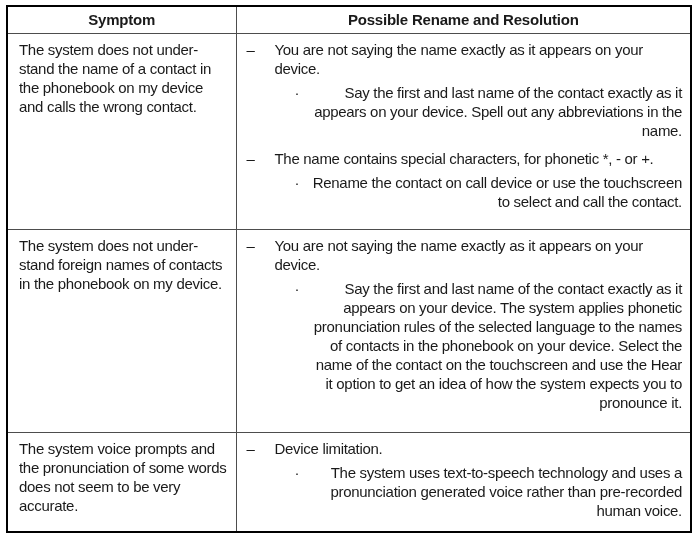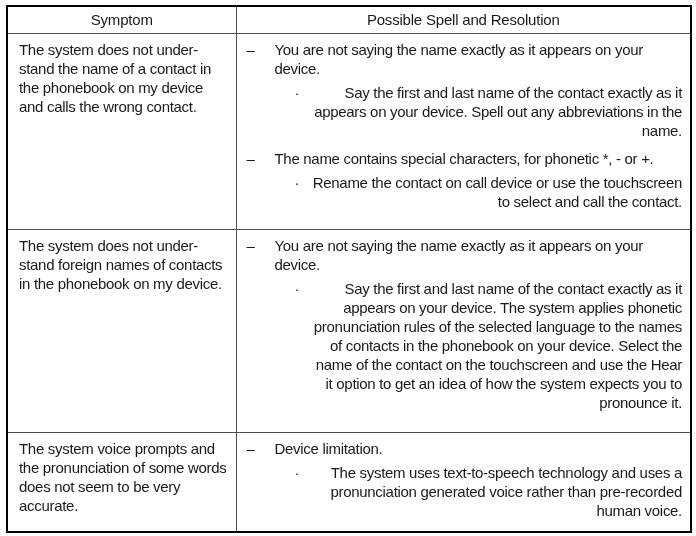--- a/index.html
+++ b/index.html
@@ -25,21 +25,21 @@
     background: #ffffff;
   }
   table.trouble th,
   table.trouble td {
     border: 1px solid #4d4d4d;
     vertical-align: top;
     box-sizing: border-box;
   }
   table.trouble th {
     font-size: 15px;
-    font-weight: normal;
+    font-weight: bold;
     text-align: center;
     padding: 4px 4px 5px 4px;
     height: 26px;
     letter-spacing: -0.2px;
   }
   col.c-symptom { width: 229px; }
   col.c-cause   { width: 455px; }
 
   td.symptom-cell {
     padding: 6px 8px 6px 11px;
@@ -81,21 +81,21 @@
 
 <div class="page">
   <table class="trouble">
     <colgroup>
       <col class="c-symptom">
       <col class="c-cause">
     </colgroup>
     <thead>
       <tr>
         <th>Symptom</th>
-        <th>Possible Spell and Resolution</th>
+        <th>Possible Rename and Resolution</th>
       </tr>
     </thead>
     <tbody>
 
       <tr class="row-1">
         <td class="symptom-cell">The system does not under­stand the name of a contact in the phonebook on my device and calls the wrong contact.</td>
         <td class="cause-cell">
           <div class="cause">
             <span class="dash-col">–</span>
             <div class="cause-body">

